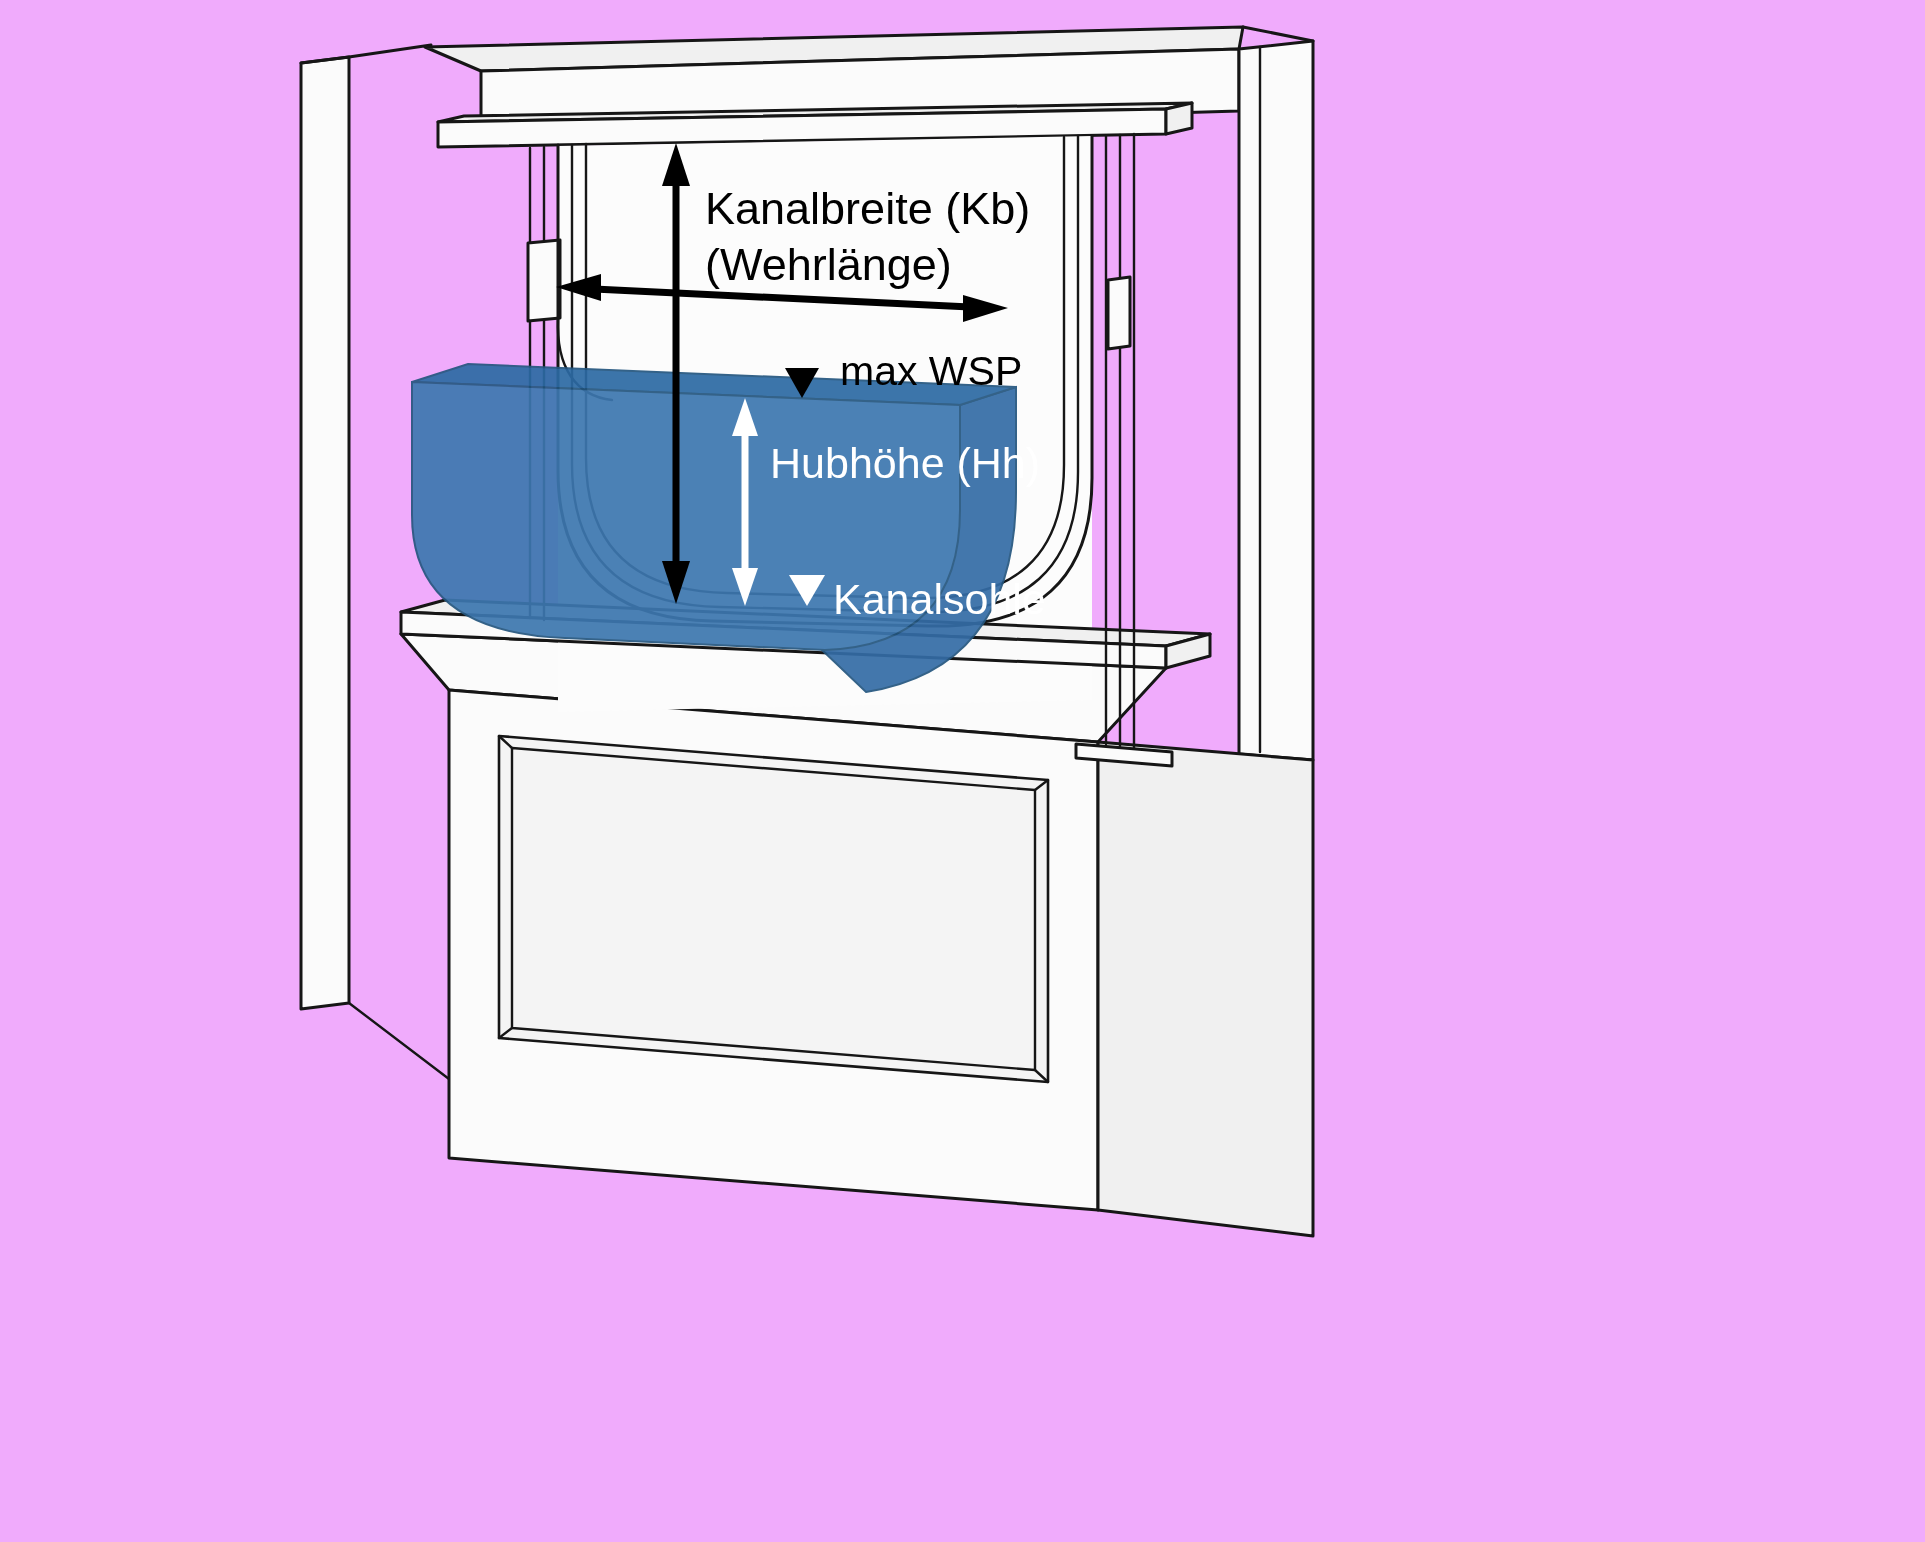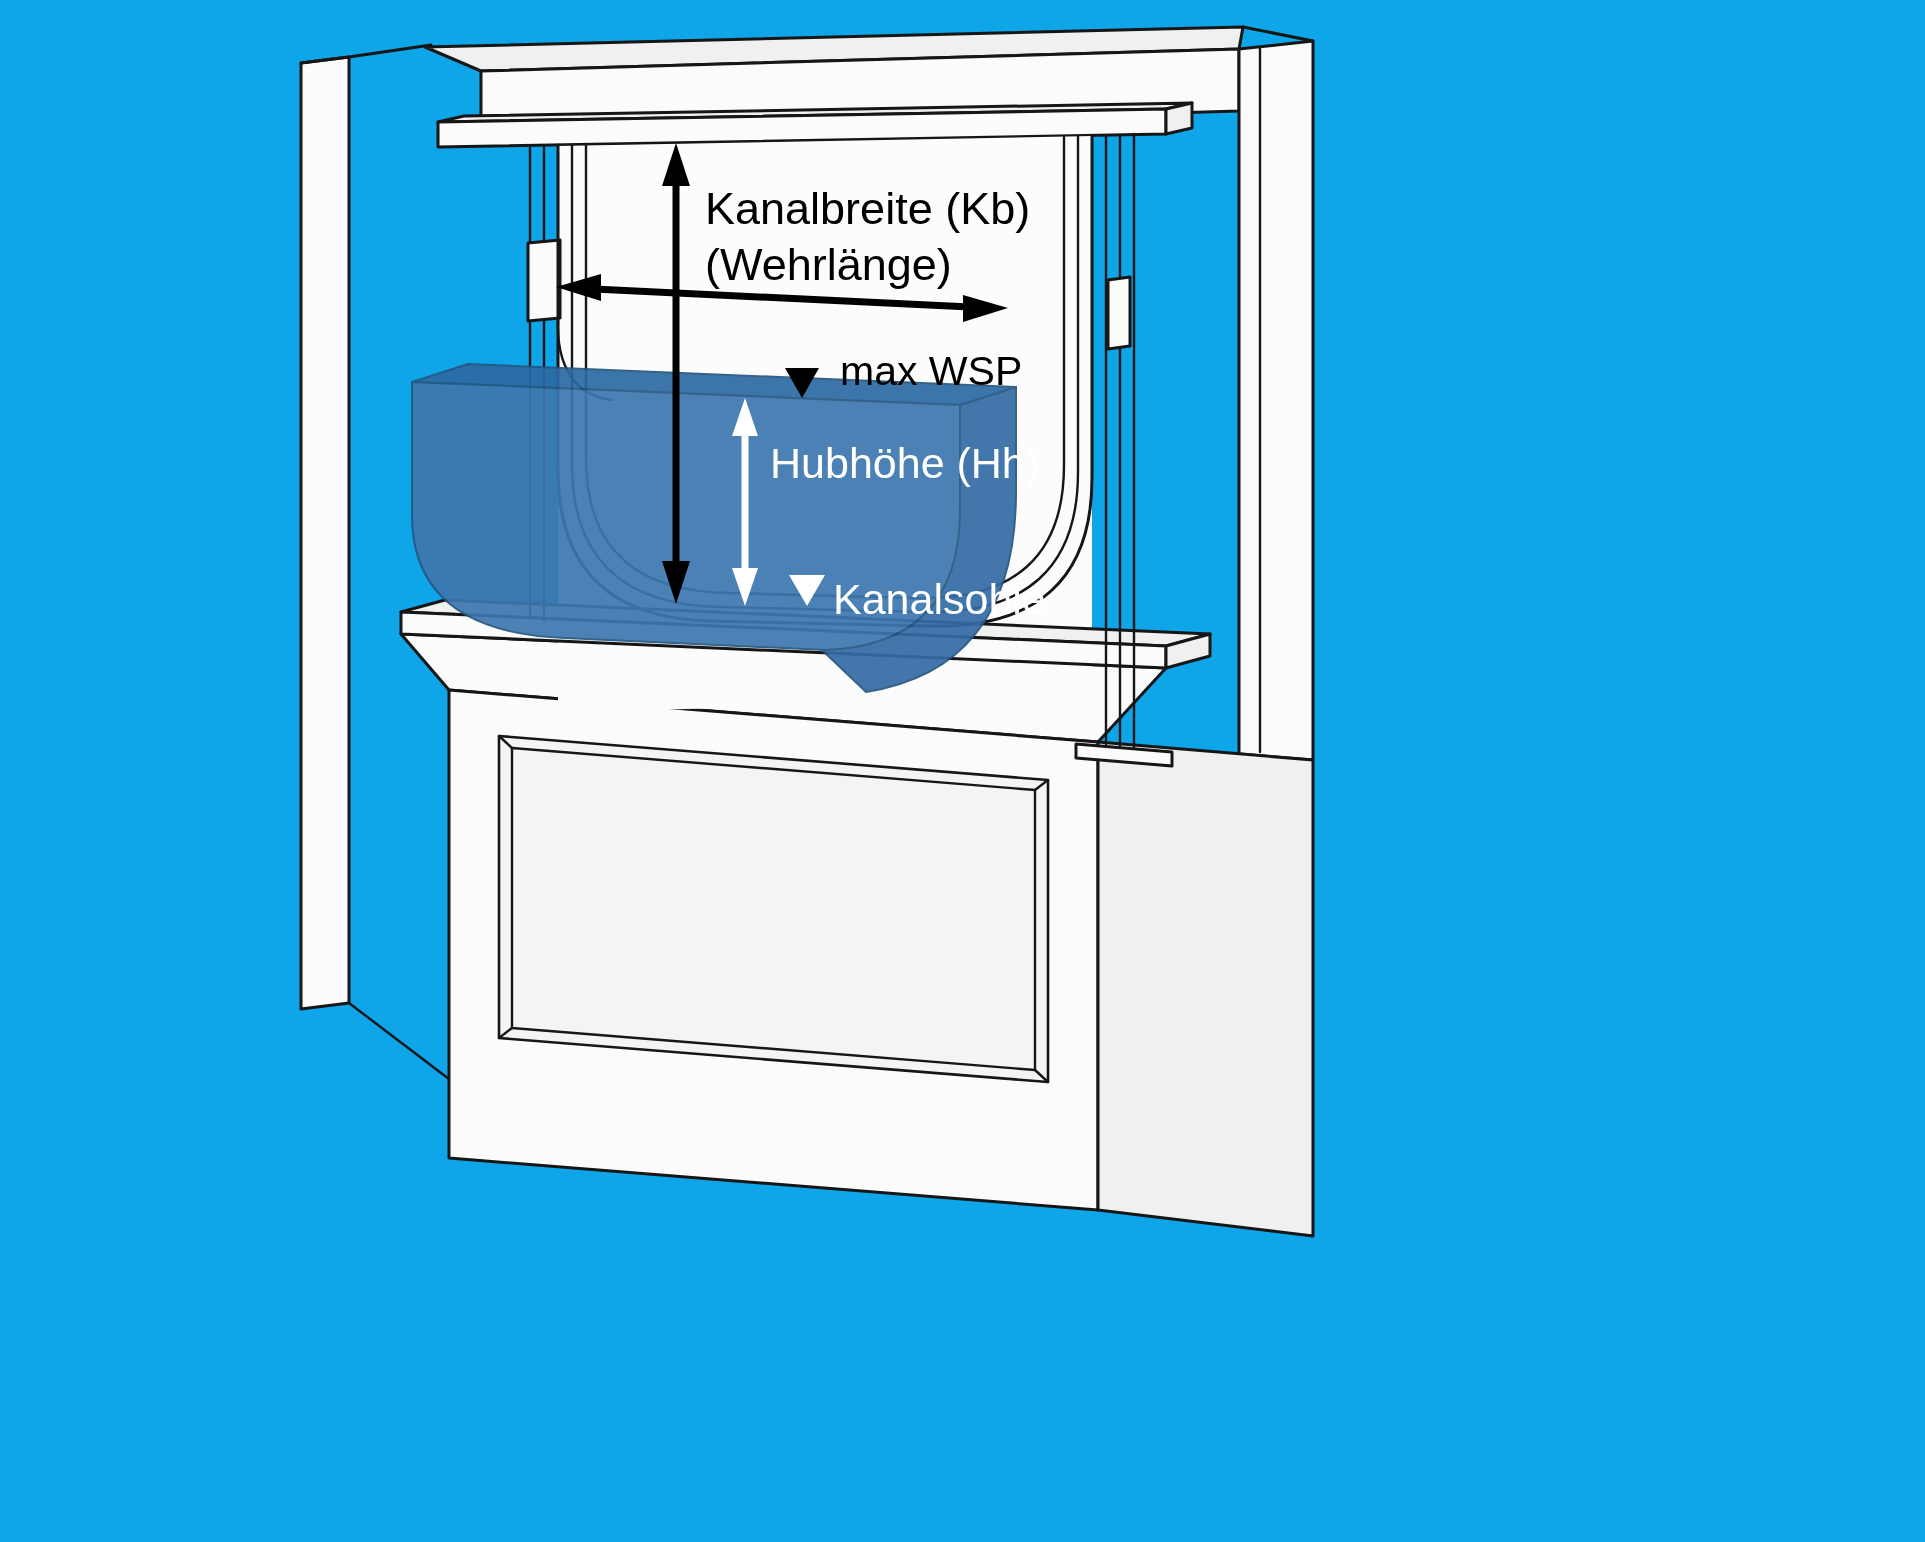--- a/index.html
+++ b/index.html
@@ -1,17 +1,17 @@
 <!DOCTYPE html>
 <html><head>
 <meta charset="utf-8">
 <title>Wehr / Kanal Diagramm</title>
 <style>
   html,body{margin:0;padding:0;background:#e6e6e6;}
-  .canvas{position:relative;width:1925px;height:1542px;background:#0ea5e9;overflow:hidden;
+  .canvas{position:relative;width:1925px;height:1542px;background:#f0abfc;overflow:hidden;
           font-family:"Liberation Sans",sans-serif;}
   svg{position:absolute;top:0;left:0;}
   .face{fill:#fbfbfb;stroke:#161616;stroke-width:3;stroke-linejoin:round;}
   .faceShaded{fill:#f0f0f0;stroke:#161616;stroke-width:3;stroke-linejoin:round;}
   .faceRecess{fill:#f4f4f4;stroke:#161616;stroke-width:2.6;stroke-linejoin:round;}
   .ln{fill:none;stroke:#161616;stroke-width:3;stroke-linecap:round;stroke-linejoin:round;}
   .ln2{fill:none;stroke:#161616;stroke-width:2.4;stroke-linecap:round;stroke-linejoin:round;}
   .wTop{fill:#2c6aa4;stroke:#24567f;stroke-width:2;}
   .wFront{fill:#3d77af;stroke:#24567f;stroke-width:2;}
   .wSide{fill:#346ca6;stroke:#24567f;stroke-width:2;}

